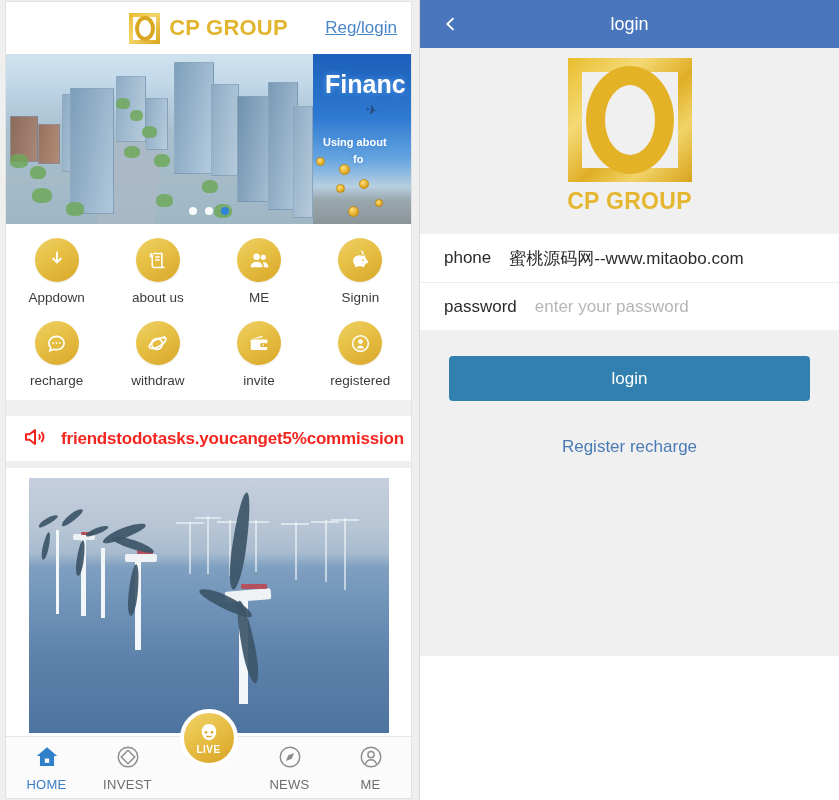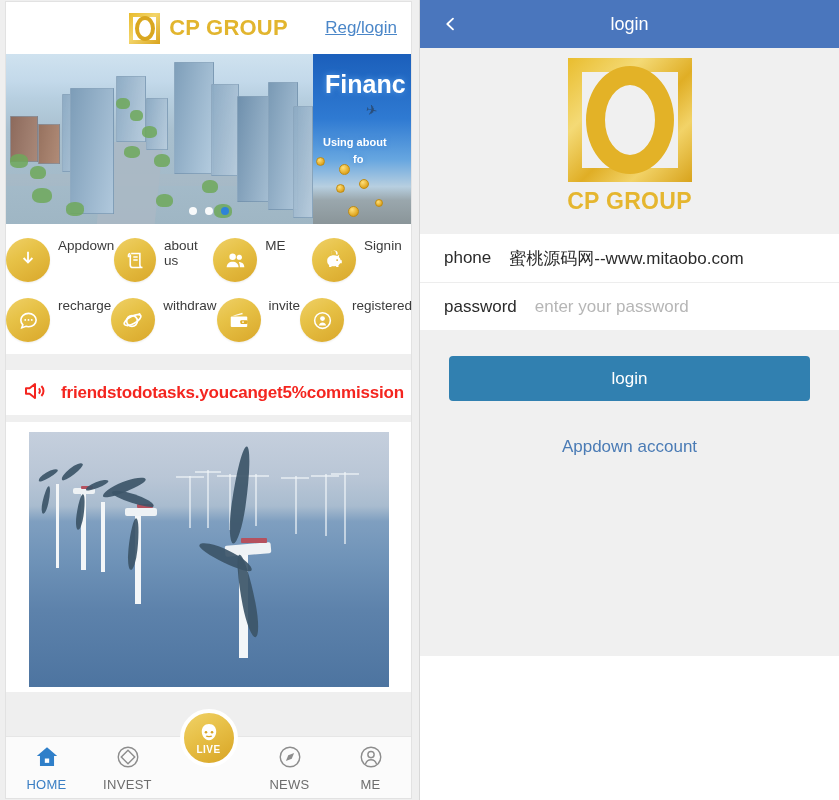--- a/index.html
+++ b/index.html
@@ -131,21 +131,21 @@
   .dot.active { background: #2f83d8; }
 
   
   .grid-card {
     background: #ffffff;
     padding: 14px 0 12px;
   }
   .grid-row { display: flex; }
   .grid-cell {
     flex: 1;
-    display: flex; flex-direction: row; align-items: flex-start;
+    display: flex; flex-direction: column; align-items: center;
     gap: 8px;
   }
   .circ {
     width: 44px; height: 44px; border-radius: 50%;
     background: linear-gradient(150deg,#efd068 0%, #e7c247 38%, #d9a72a 100%);
     display: flex; align-items: center; justify-content: center;
     color: #ffffff;
     box-shadow: 0 1px 2px rgba(0,0,0,.08);
   }
   .circ svg { display: block; }
@@ -604,17 +604,17 @@
         <span class="field-label">phone</span>
         <input class="field-input" type="text" value="蜜桃源码网--www.mitaobo.com" style="">
       </div>
       <div class="field-row">
         <span class="field-label">password</span>
         <input class="field-input" type="text" placeholder="enter your password" style="">
       </div>
     </div>
 
     <button class="login-btn">login</button>
-    <a class="register-link" href="#">Appdown account</a>
+    <a class="register-link" href="#">Register recharge</a>
 
   </div>
 
 </div>
 
 </body></html>

